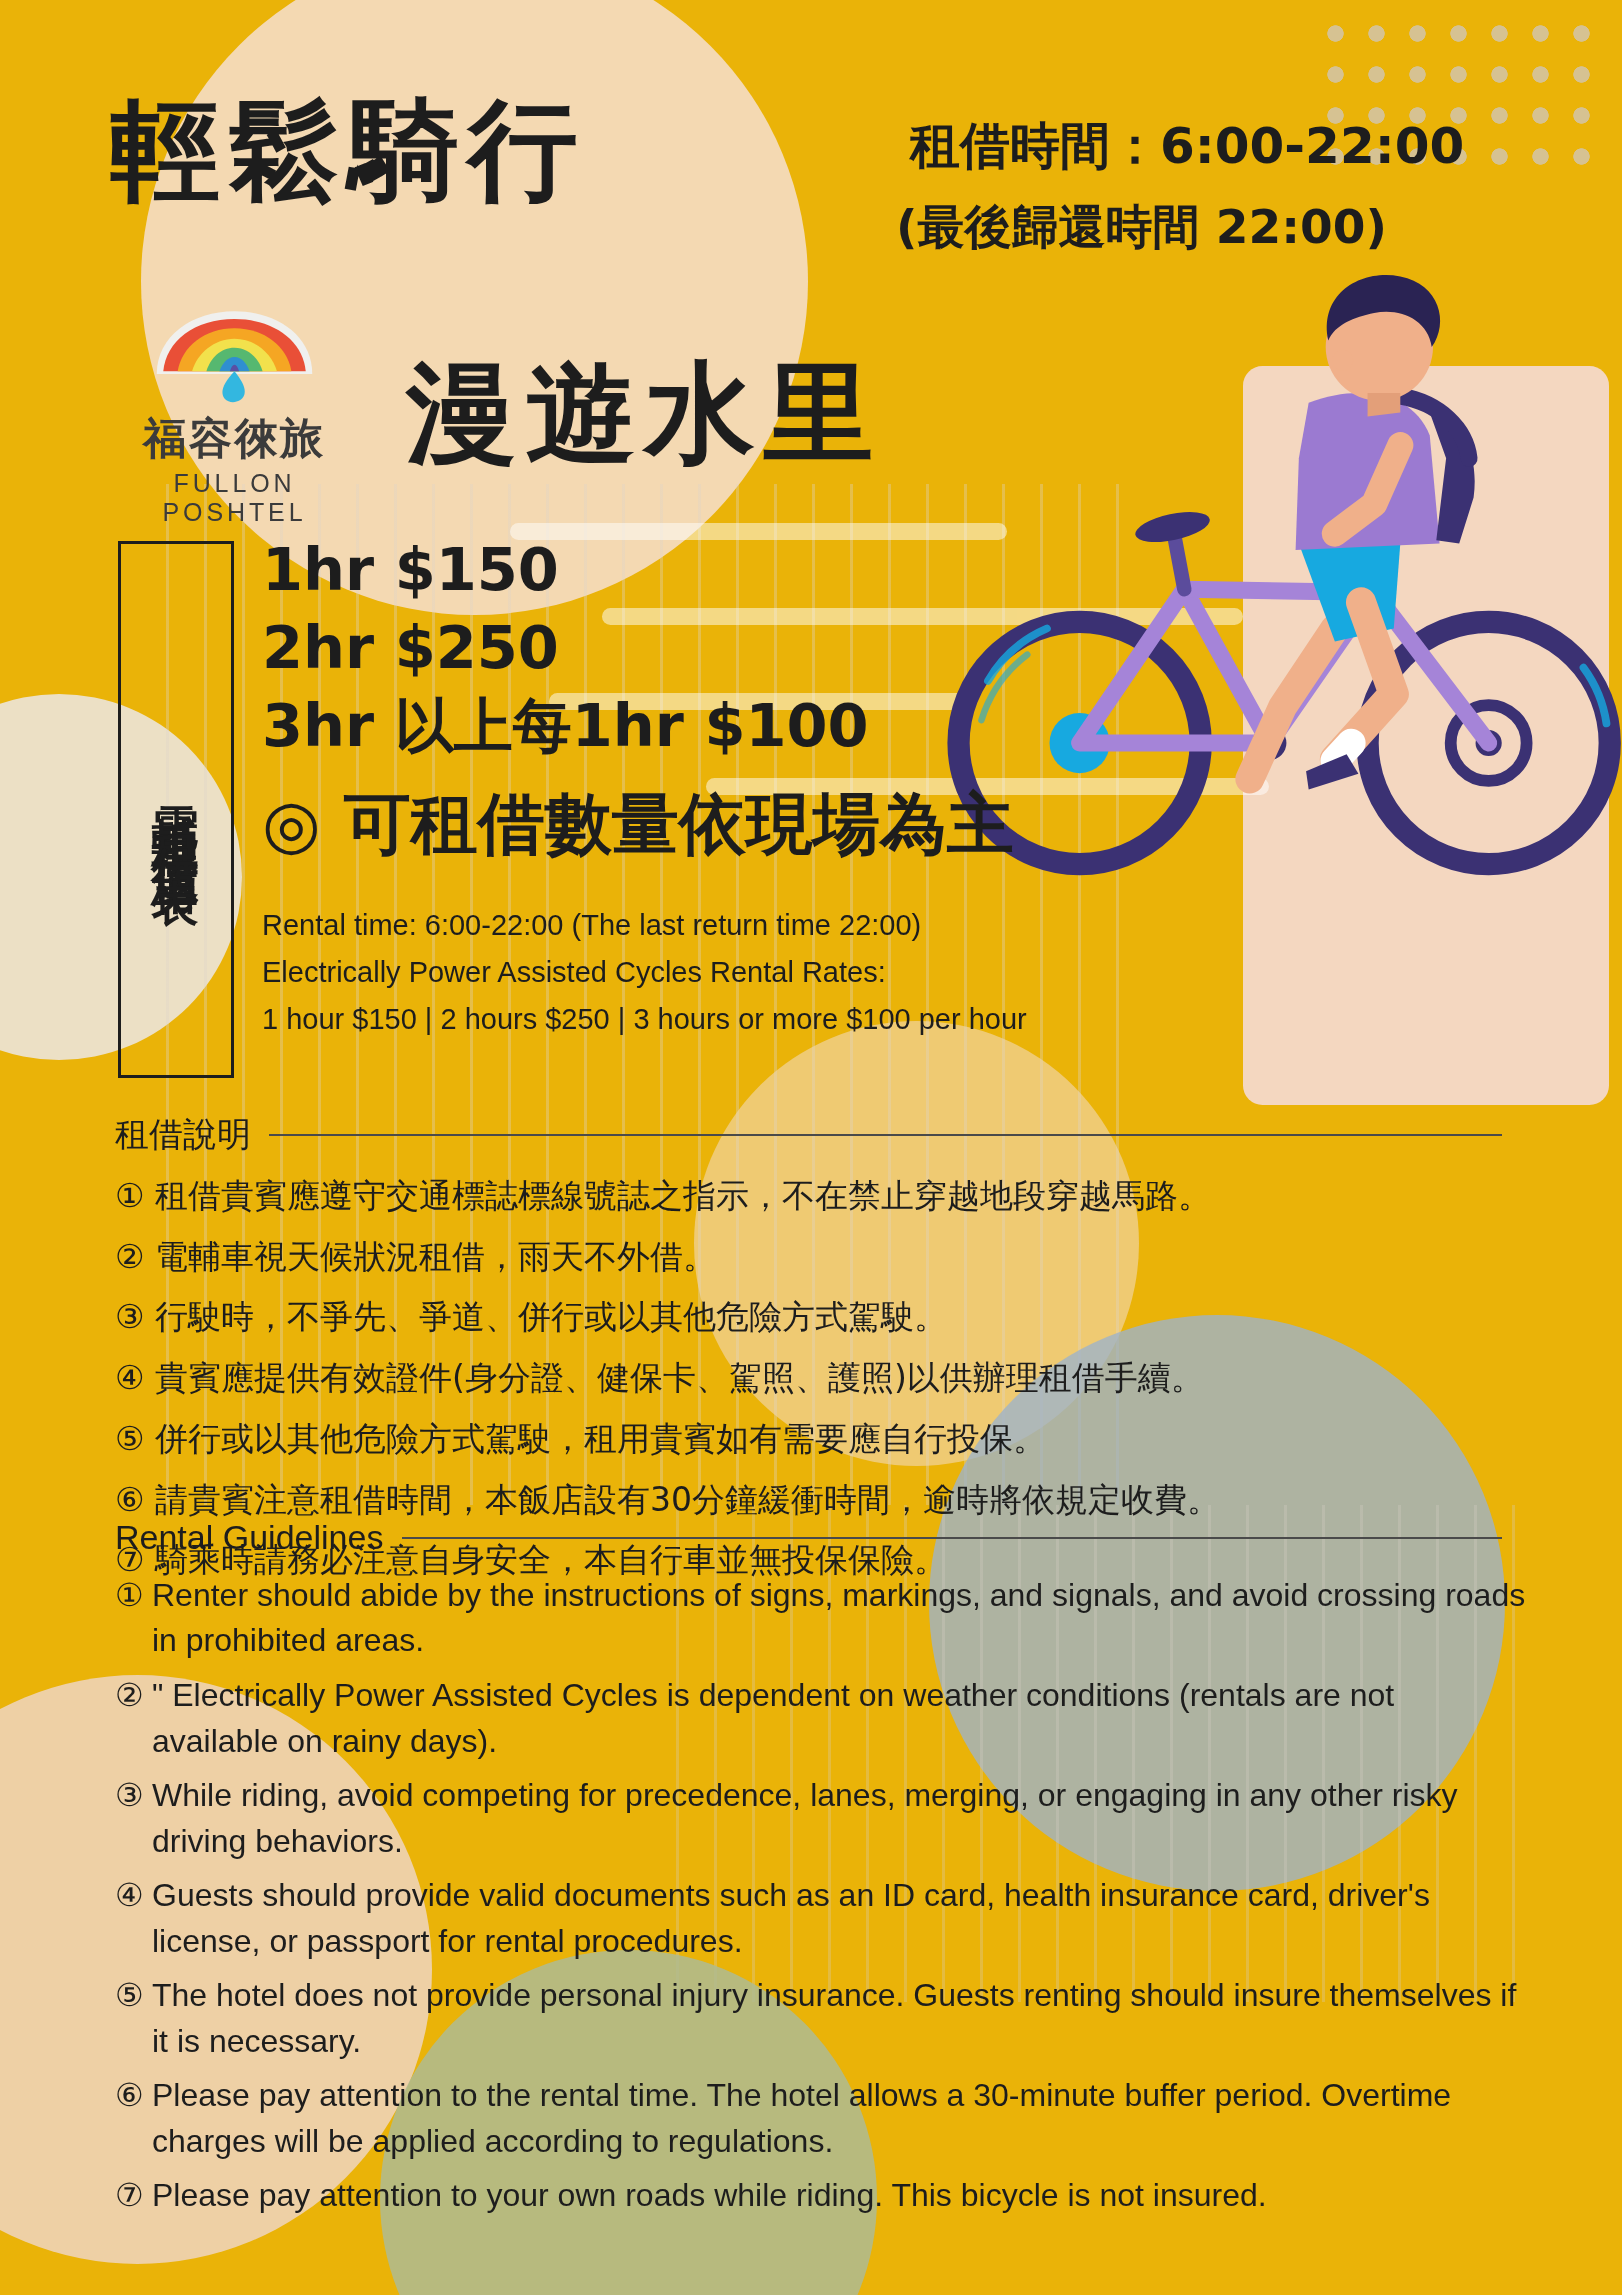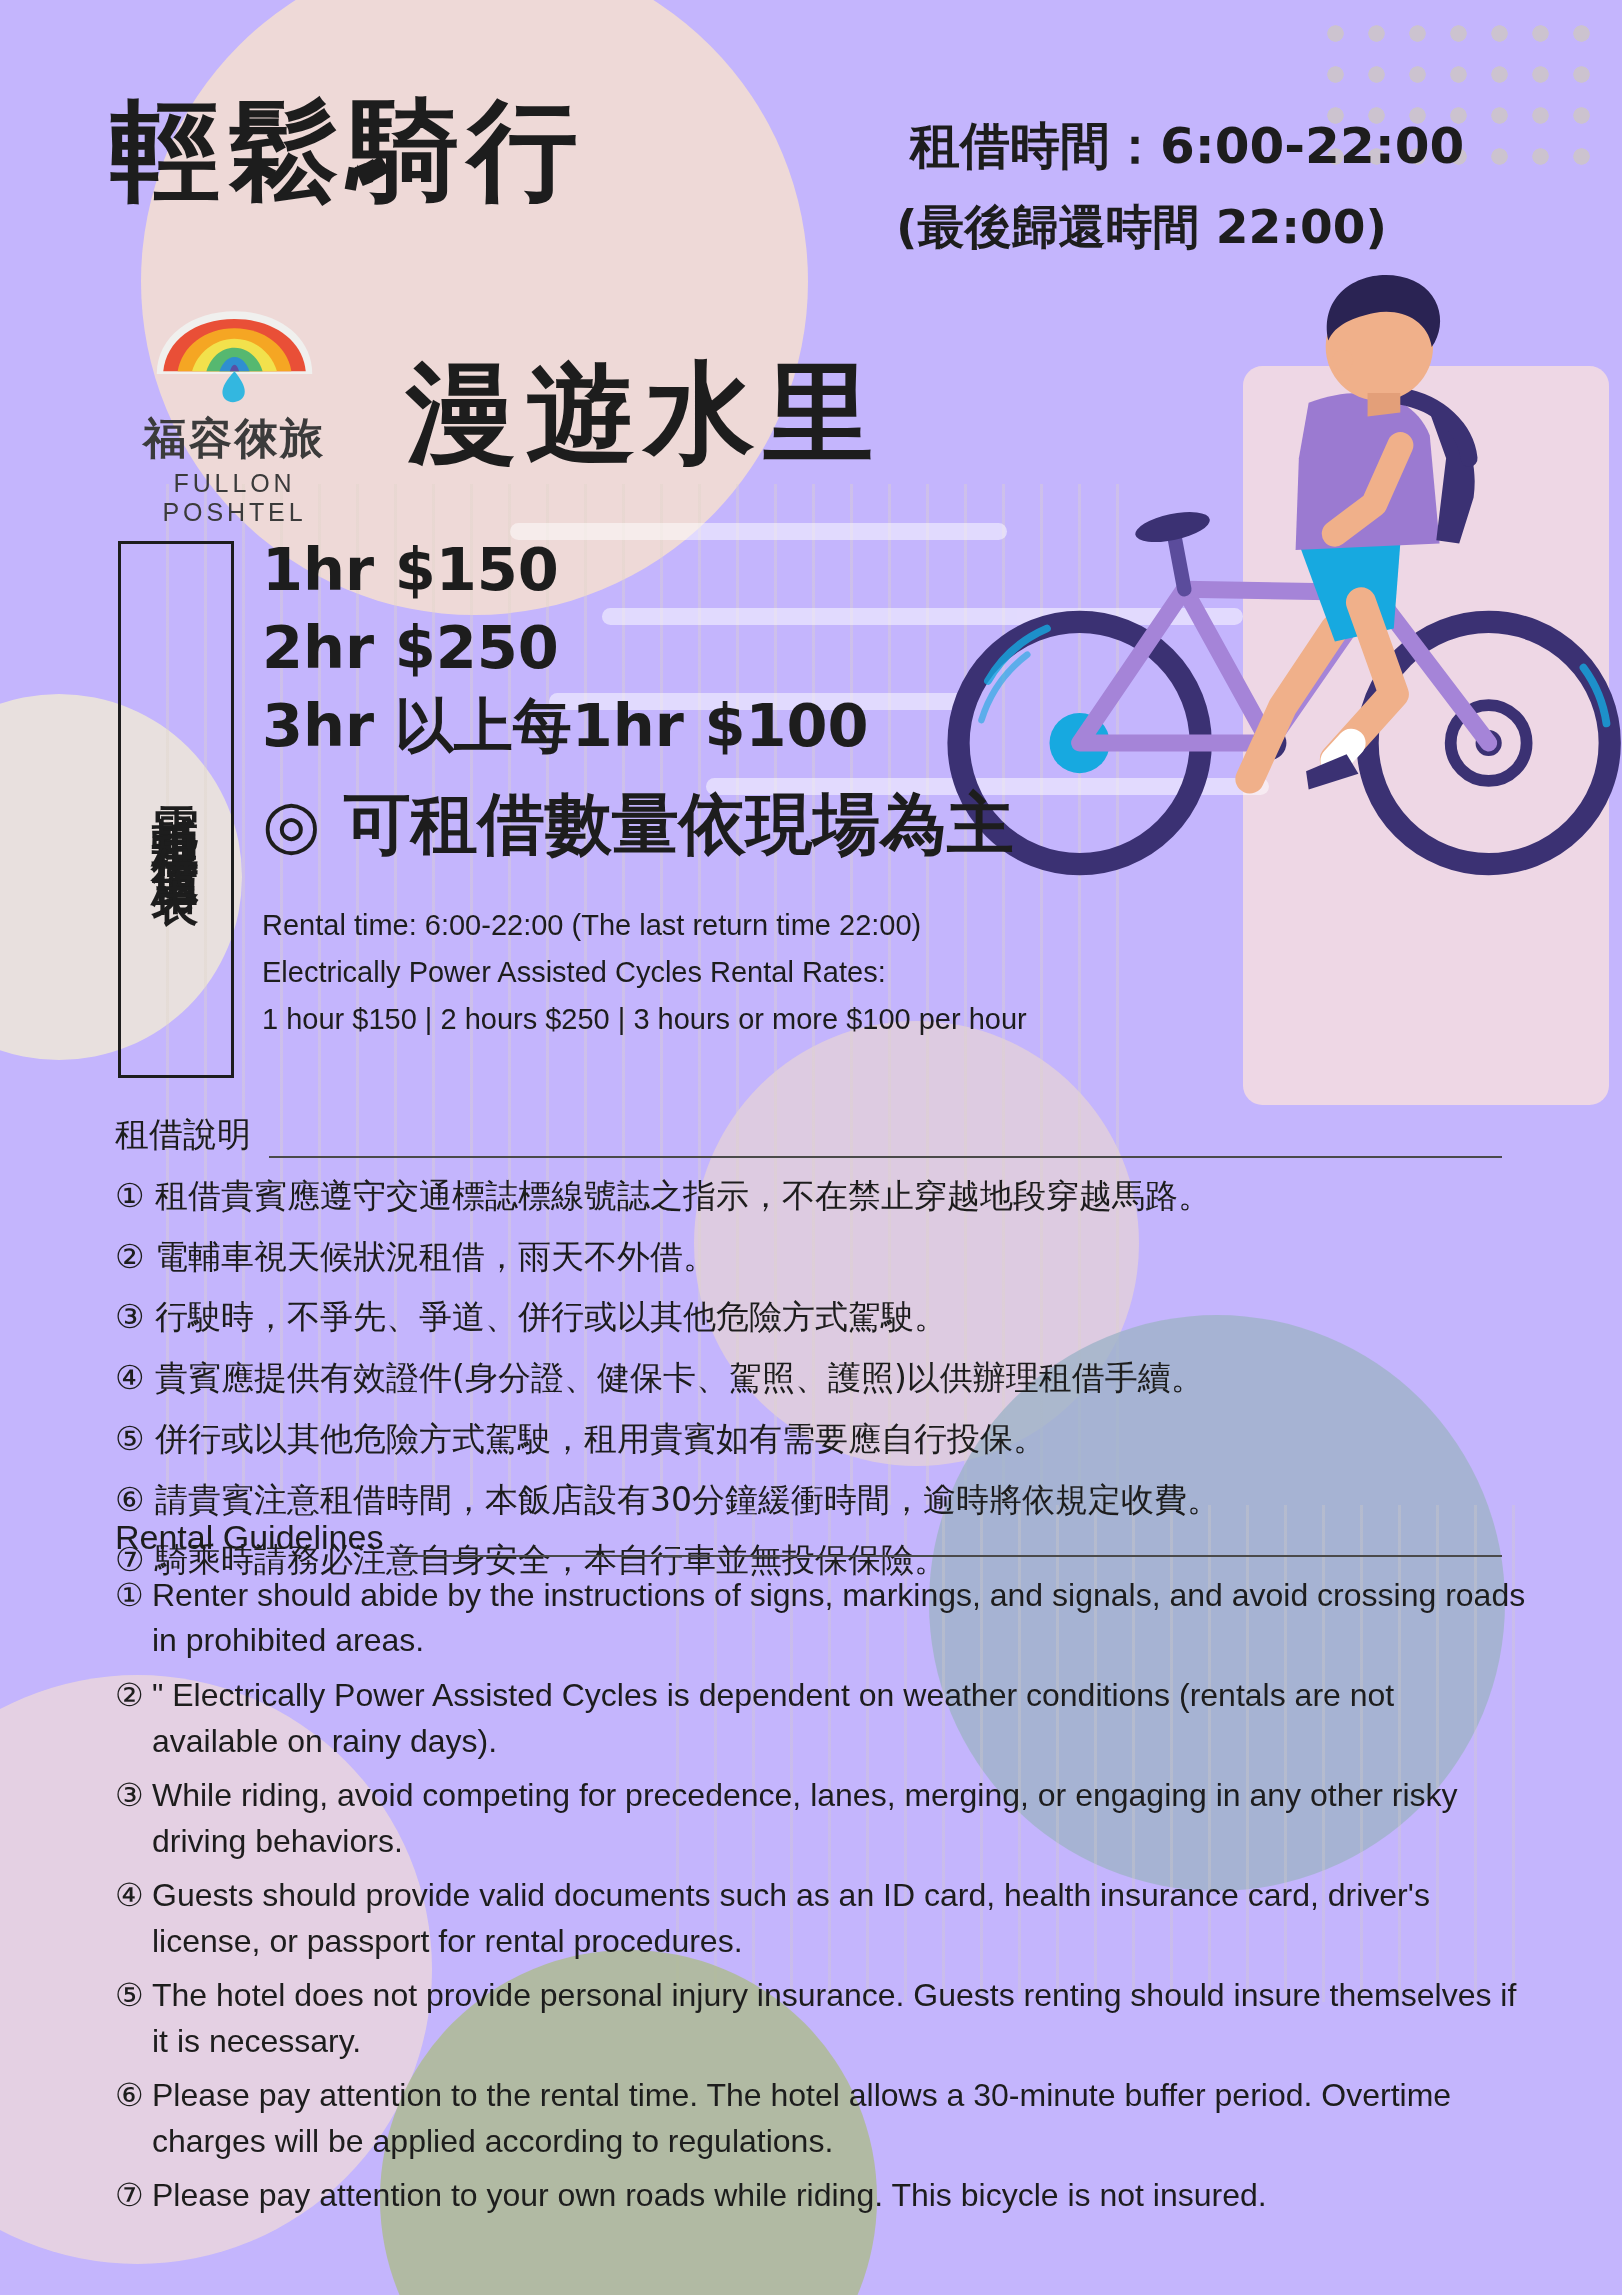--- a/index.html
+++ b/index.html
@@ -7,21 +7,21 @@
     padding: 0;
     background: #ffffff;
   }
   body {
     font-family: "Liberation Sans", sans-serif;
   }
   #poster {
     position: relative;
     width: 1623px;
     height: 2295px;
-    background: #c4b5fd;
+    background: #eab308;
     overflow: hidden;
   }
 
   
   .deco { position: absolute; pointer-events: none; }
   .circle-peach {
     left: 141px; top: -52px; width: 667px; height: 667px;
     border-radius: 50%;
     background: #f6dfd0;
     opacity: 0.85;
@@ -193,21 +193,21 @@
     font-size: 29px;
     line-height: 1.62;
     color: #1d1d1d;
     white-space: nowrap;
   }
 
   
   .sec-head {
     position: absolute;
     display: flex;
-    align-items: flex-end;
+    align-items: center;
     width: 1387px;
   }
   .sec-head .t-cn {
     font-family: "DejaVu Sans", sans-serif;
     font-size: 34px;
     color: #1d1d1d;
     white-space: nowrap;
   }
   .sec-head .t-en {
     font-family: "Liberation Sans", sans-serif;

